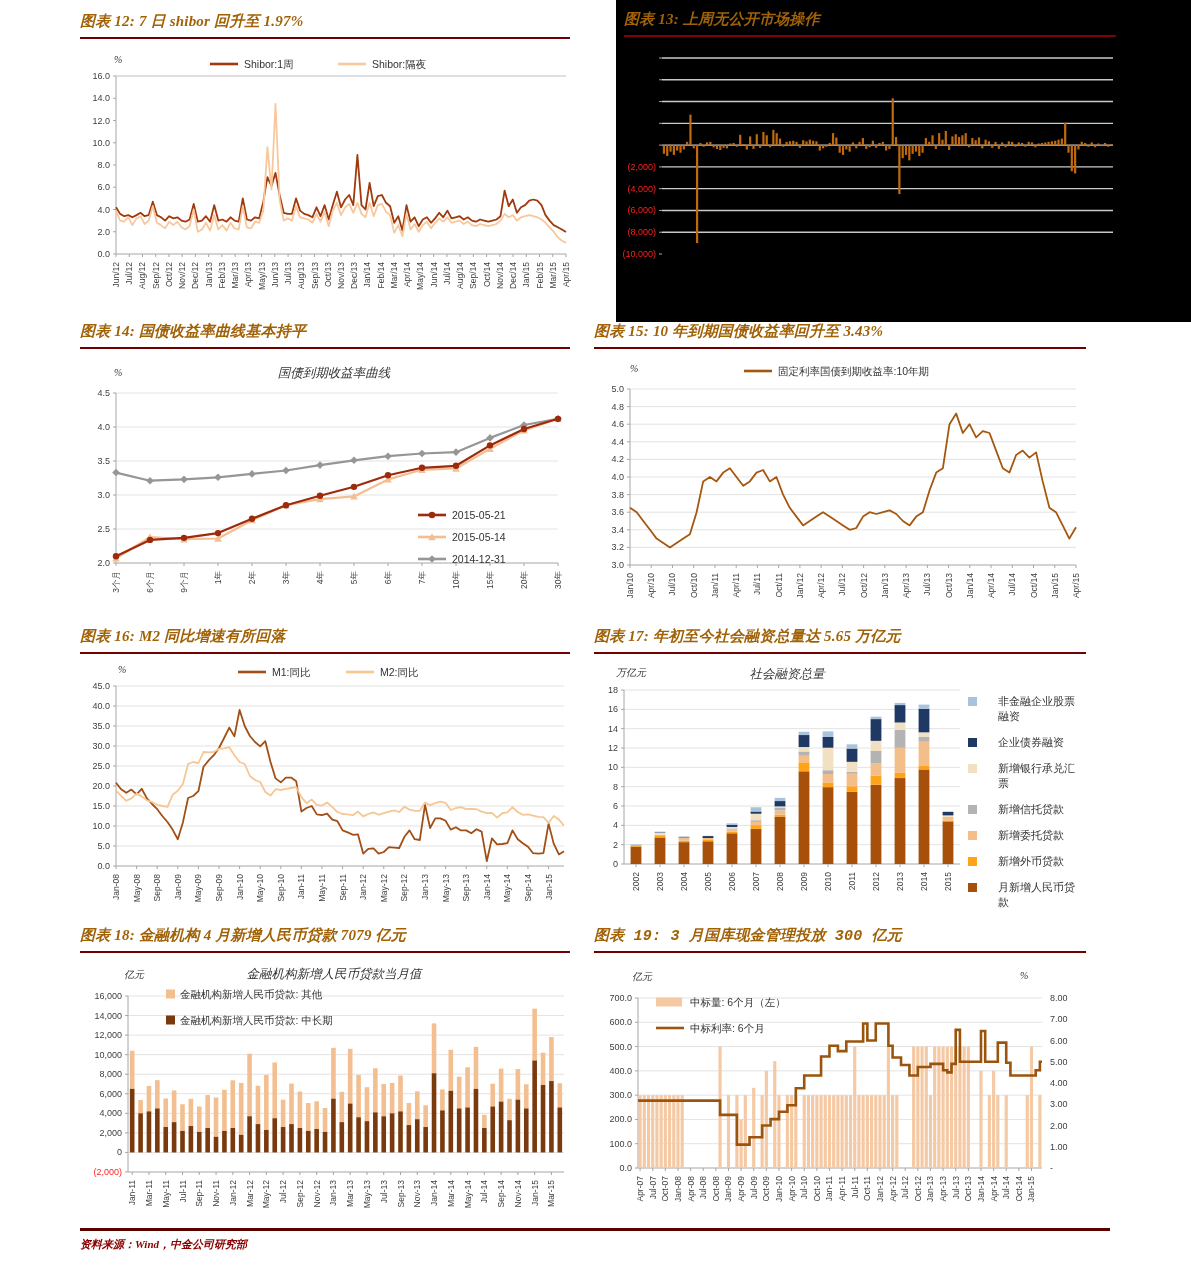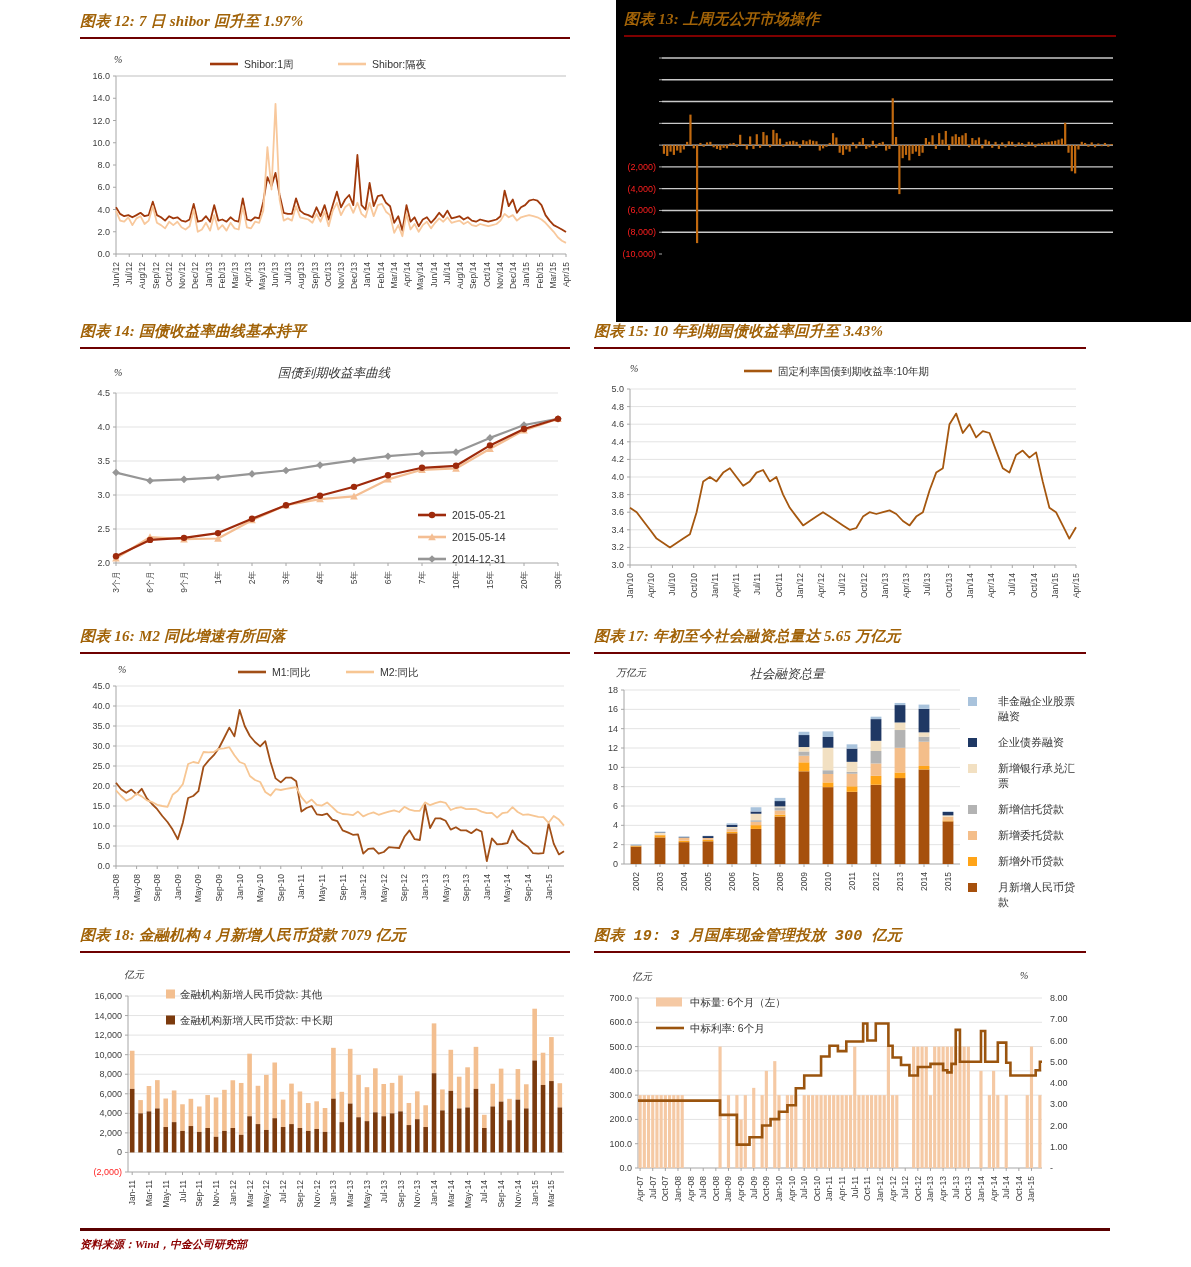--- a/index.html
+++ b/index.html
@@ -771,20 +771,21 @@
       <div class="l17item">
           <span class="sw" style="background: rgb(166, 80, 12);"></span>
           <span>月新增人民币贷款</span>
         </div>
     </div>
   </div>
 
   <div class="fig-title" style="left:80px;top:926px;width:490px;">图表 18:  金融机构 4 月新增人民币贷款 7079 亿元</div>
   <div class="panel" style="left:80px;top:958px;width:492px;height:262px;">
     <span class="unit" style="left:44px;top:10px;">亿元</span>
+    <span class="ctitle" style="top:8px;">金融机构新增人民币贷款当月值</span>
     <svg width="492" height="262">
         <text x="42" y="217" fill="#FF1F1F" font-size="9" text-anchor="end" font-family="&quot;Liberation Sans&quot;,sans-serif">(2,000)</text>
         <line x1="45" y1="214" x2="48" y2="214" stroke="#A6A6A6" stroke-width="1"></line>
         <line x1="48" y1="194.44444444444446" x2="484" y2="194.44444444444446" stroke="#E3E3E3" stroke-width="1"></line>
         <text x="42" y="197.44444444444446" fill="#404040" font-size="9" text-anchor="end" font-family="&quot;Liberation Sans&quot;,sans-serif">0</text>
         <line x1="45" y1="194.44444444444446" x2="48" y2="194.44444444444446" stroke="#A6A6A6" stroke-width="1"></line>
         <line x1="48" y1="174.88888888888889" x2="484" y2="174.88888888888889" stroke="#E3E3E3" stroke-width="1"></line>
         <text x="42" y="177.88888888888889" fill="#404040" font-size="9" text-anchor="end" font-family="&quot;Liberation Sans&quot;,sans-serif">2,000</text>
         <line x1="45" y1="174.88888888888889" x2="48" y2="174.88888888888889" stroke="#A6A6A6" stroke-width="1"></line>
         <line x1="48" y1="155.33333333333334" x2="484" y2="155.33333333333334" stroke="#E3E3E3" stroke-width="1"></line>

